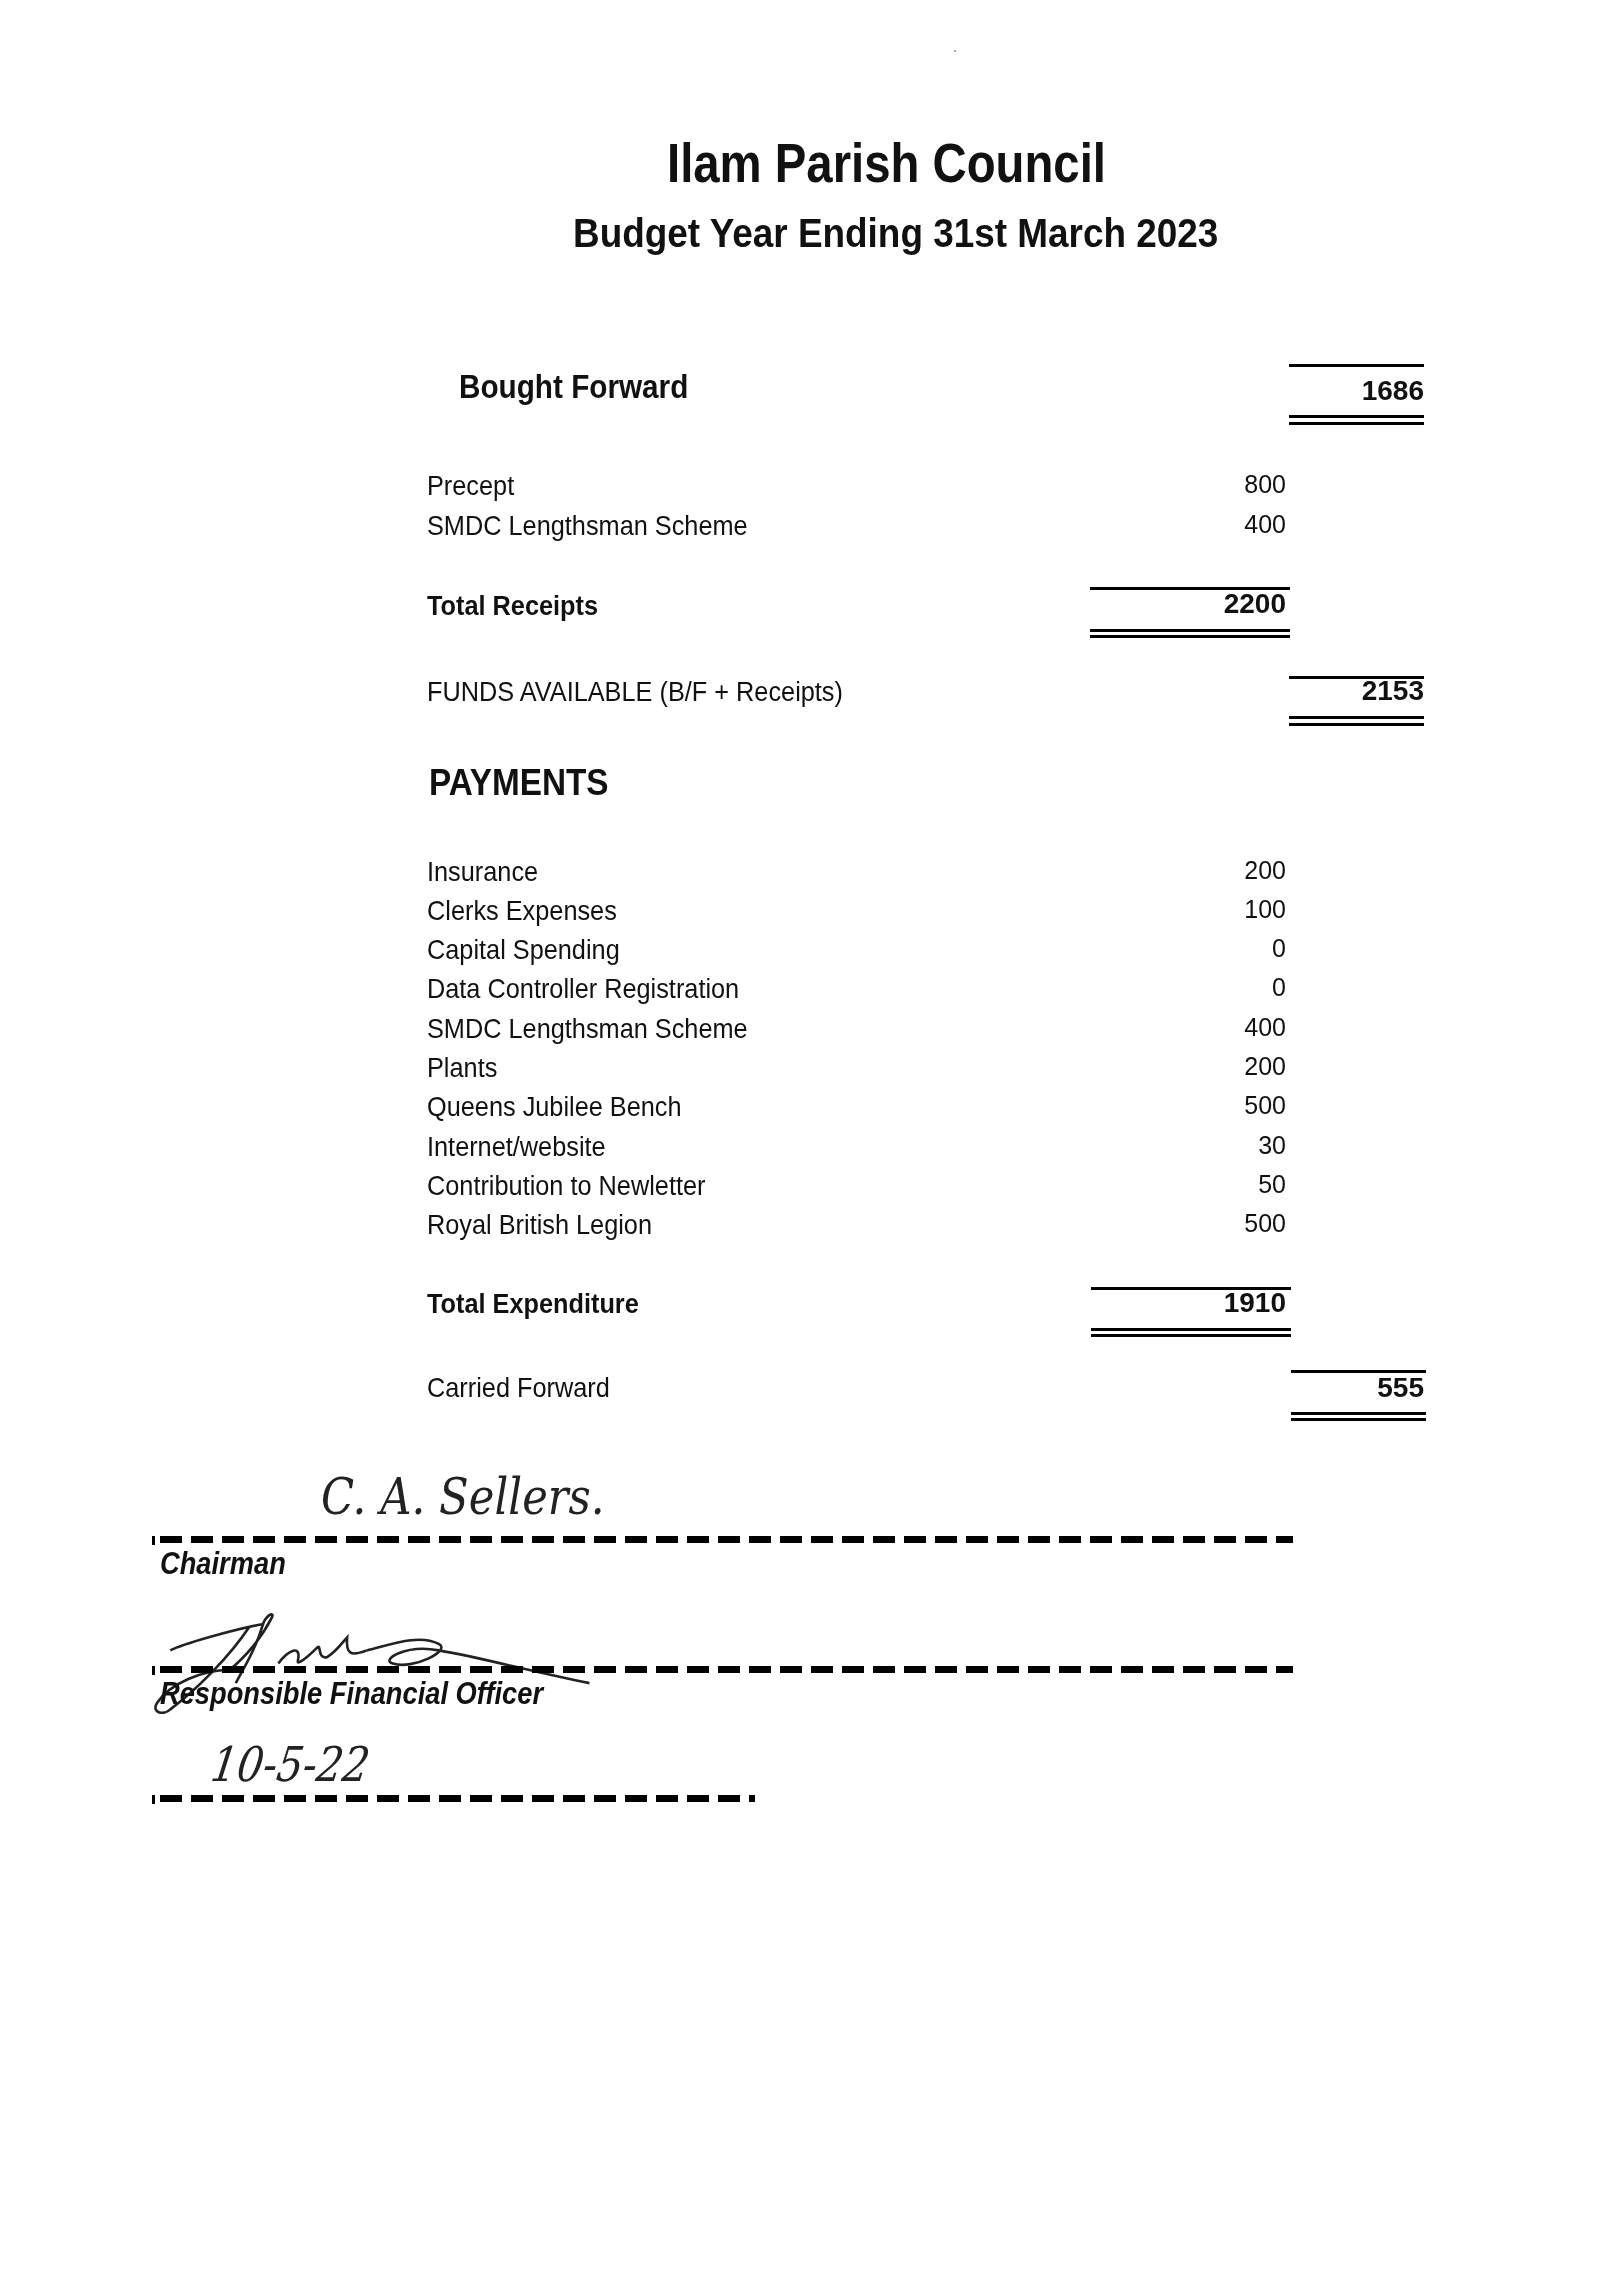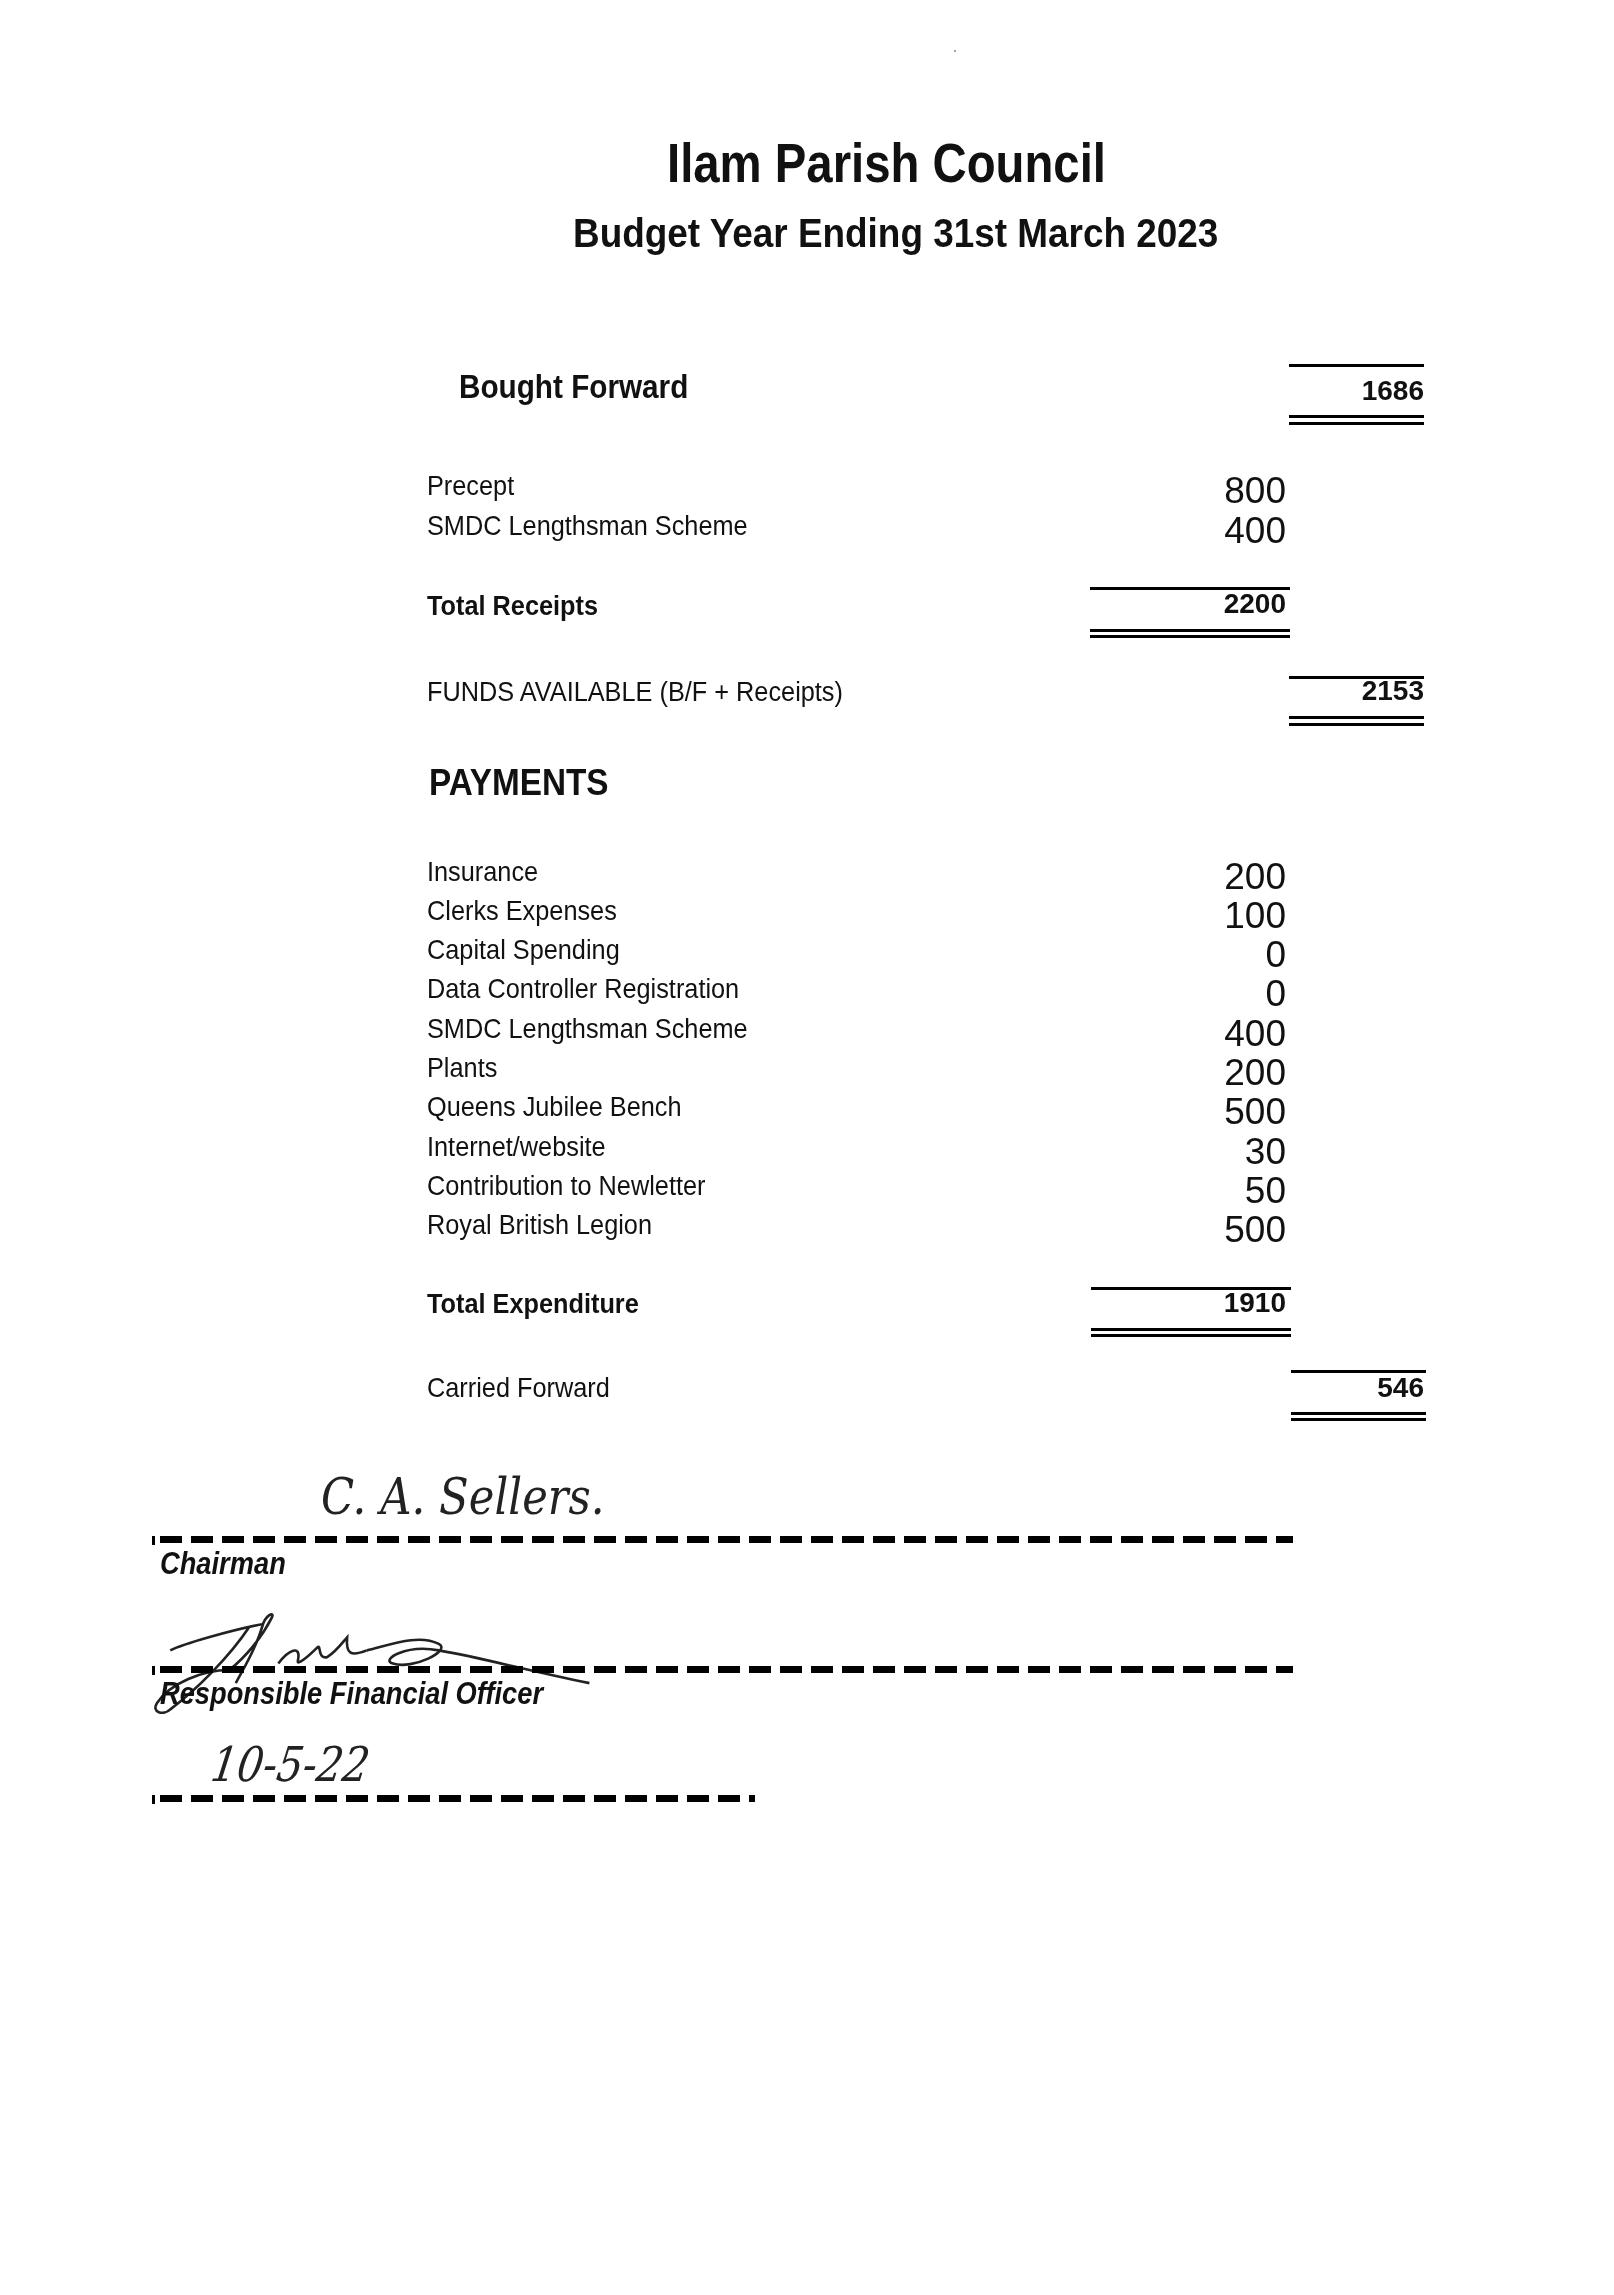--- a/index.html
+++ b/index.html
@@ -3,21 +3,21 @@
 <meta charset="utf-8">
 <style>
   html, body { margin: 0; padding: 0; background: #ffffff; }
   body { width: 1614px; height: 2295px; position: relative; overflow: hidden;
          font-family: "Liberation Sans", sans-serif; color: #111; }
   .abs { position: absolute; }
   .subtitle { top: 210px; font-size: 41px; font-weight: bold; left: 573px; transform: scaleX(0.9); transform-origin: left top; white-space: nowrap; }
   .bf-label { left: 459px; top: 368px; font-size: 33px; font-weight: bold; transform: scaleX(0.9); transform-origin: left top; white-space: nowrap; }
   .label { font-size: 27.5px; white-space: nowrap; transform: scaleX(0.92); transform-origin: left top; }
   .label.bold { font-weight: bold; }
-  .num { font-size: 37px; text-align: right; white-space: nowrap; }
+  .num { font-size: 25px; text-align: right; white-space: nowrap; }
   .num.bold { font-weight: bold; font-size: 28px; }
   .rule { position: absolute; background: #000; height: 3.3px; }
   .col1 { left: 427px; }
   .colA { right: 328px; width: 131px; }   
   .colB { right: 190px; width: 131px; }   
   .payhead { left: 429px; top: 762px; font-size: 37px; font-weight: bold; transform: scaleX(0.9); transform-origin: left top; }
   .dash { position: absolute; height: 7.2px;
           background-image: repeating-linear-gradient(to right, #000 0, #000 22px, transparent 22px, transparent 31px); }
   .tick { position: absolute; width: 2.6px; height: 9.2px; background: #000; }
   .sig-label { font-size: 31px; font-weight: bold; font-style: italic; white-space: nowrap; transform: scaleX(0.88); transform-origin: left top; }
@@ -105,21 +105,21 @@
 </div>
 
 <div class="rule" style="left:1091px; width:200px; top:1287px;"></div>
 <div class="abs label bold col1" style="top:1288px;">Total Expenditure</div>
 <div class="abs num bold colA" style="top:1287px;">1910</div>
 <div class="rule" style="left:1091px; width:200px; top:1328px;"></div>
 <div class="rule" style="left:1091px; width:200px; top:1334px;"></div>
 
 <div class="abs label col1" style="top:1372px;">Carried Forward</div>
 <div class="rule" style="left:1291px; width:135px; top:1370px;"></div>
-<div class="abs num bold colB" style="top:1372px; right:190px;">546</div>
+<div class="abs num bold colB" style="top:1372px; right:190px;">555</div>
 <div class="rule" style="left:1291px; width:135px; top:1412px;"></div>
 <div class="rule" style="left:1291px; width:135px; top:1418px;"></div>
 
 <div class="abs handwrite" style="left:321px; top:1467px; font-size:51px; transform:scaleX(0.85); transform-origin:left top;">C. A. Sellers.</div>
 <div class="tick" style="left:152px; top:1536px;"></div>
 <div class="dash" style="left:160px; width:1133px; top:1536px;"></div>
 <div class="abs sig-label" style="left:160px; top:1546px;">Chairman</div>
 
 <svg class="abs" style="left:131px; top:1598px;" width="537" height="131" viewBox="0 0 820 200">
   <path d="M60 80 C 80 70, 150 50, 200 40 M 180 45 C 150 90, 100 140, 60 170 C 50 180, 30 175, 40 160 C 60 130, 110 110, 150 110" fill="none" stroke="#222" stroke-width="4"></path>

